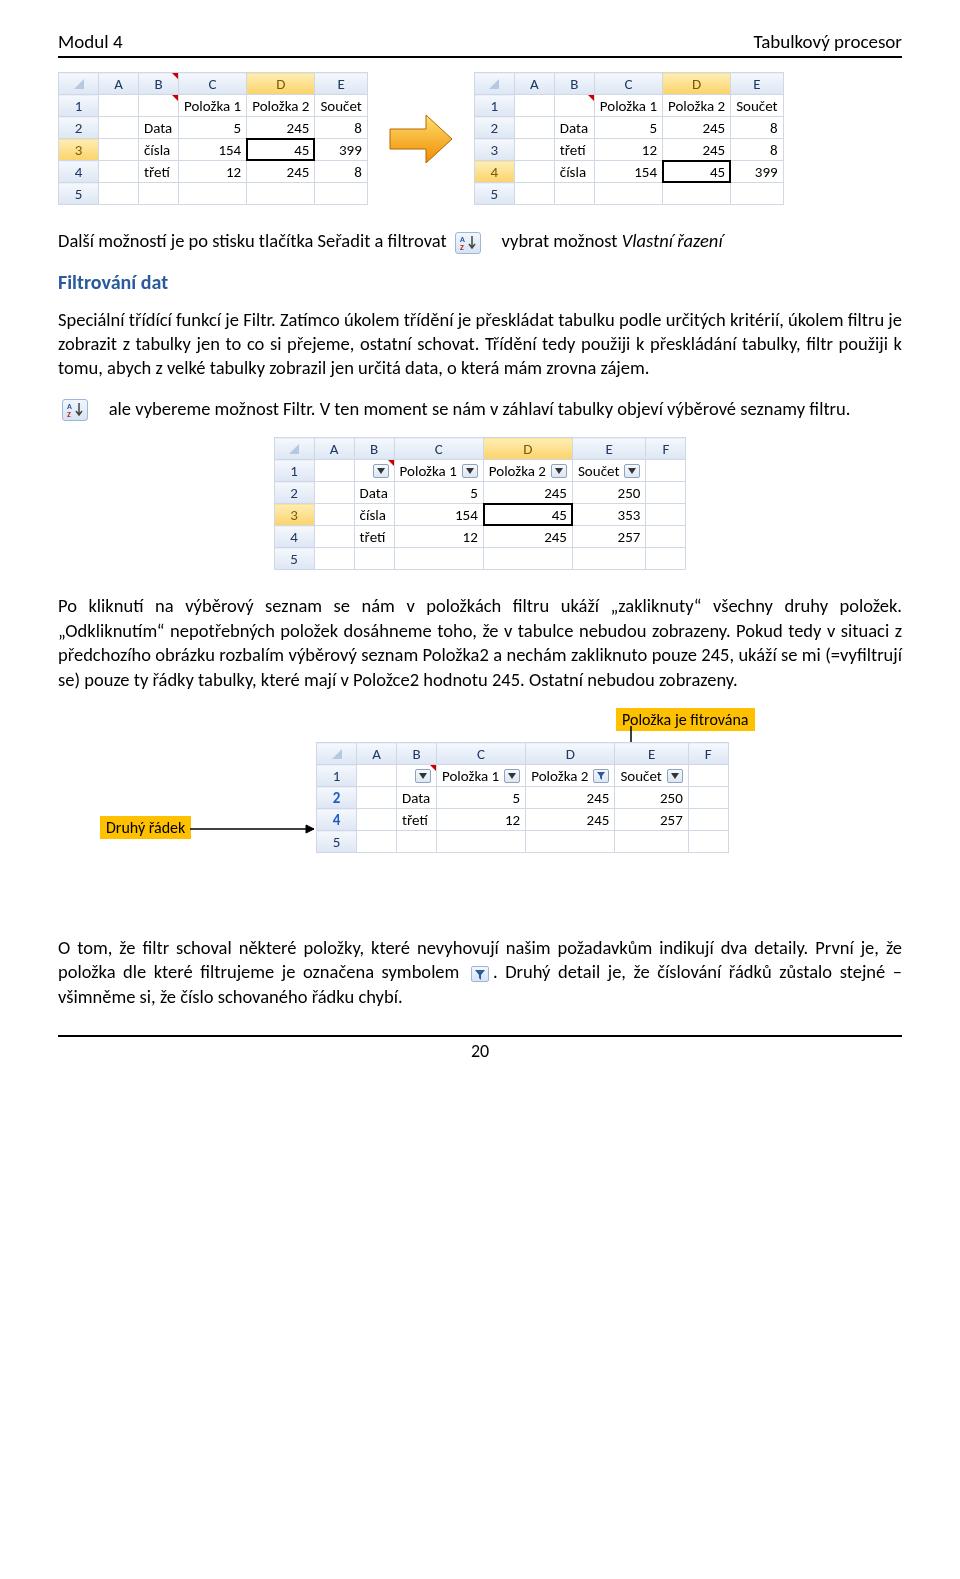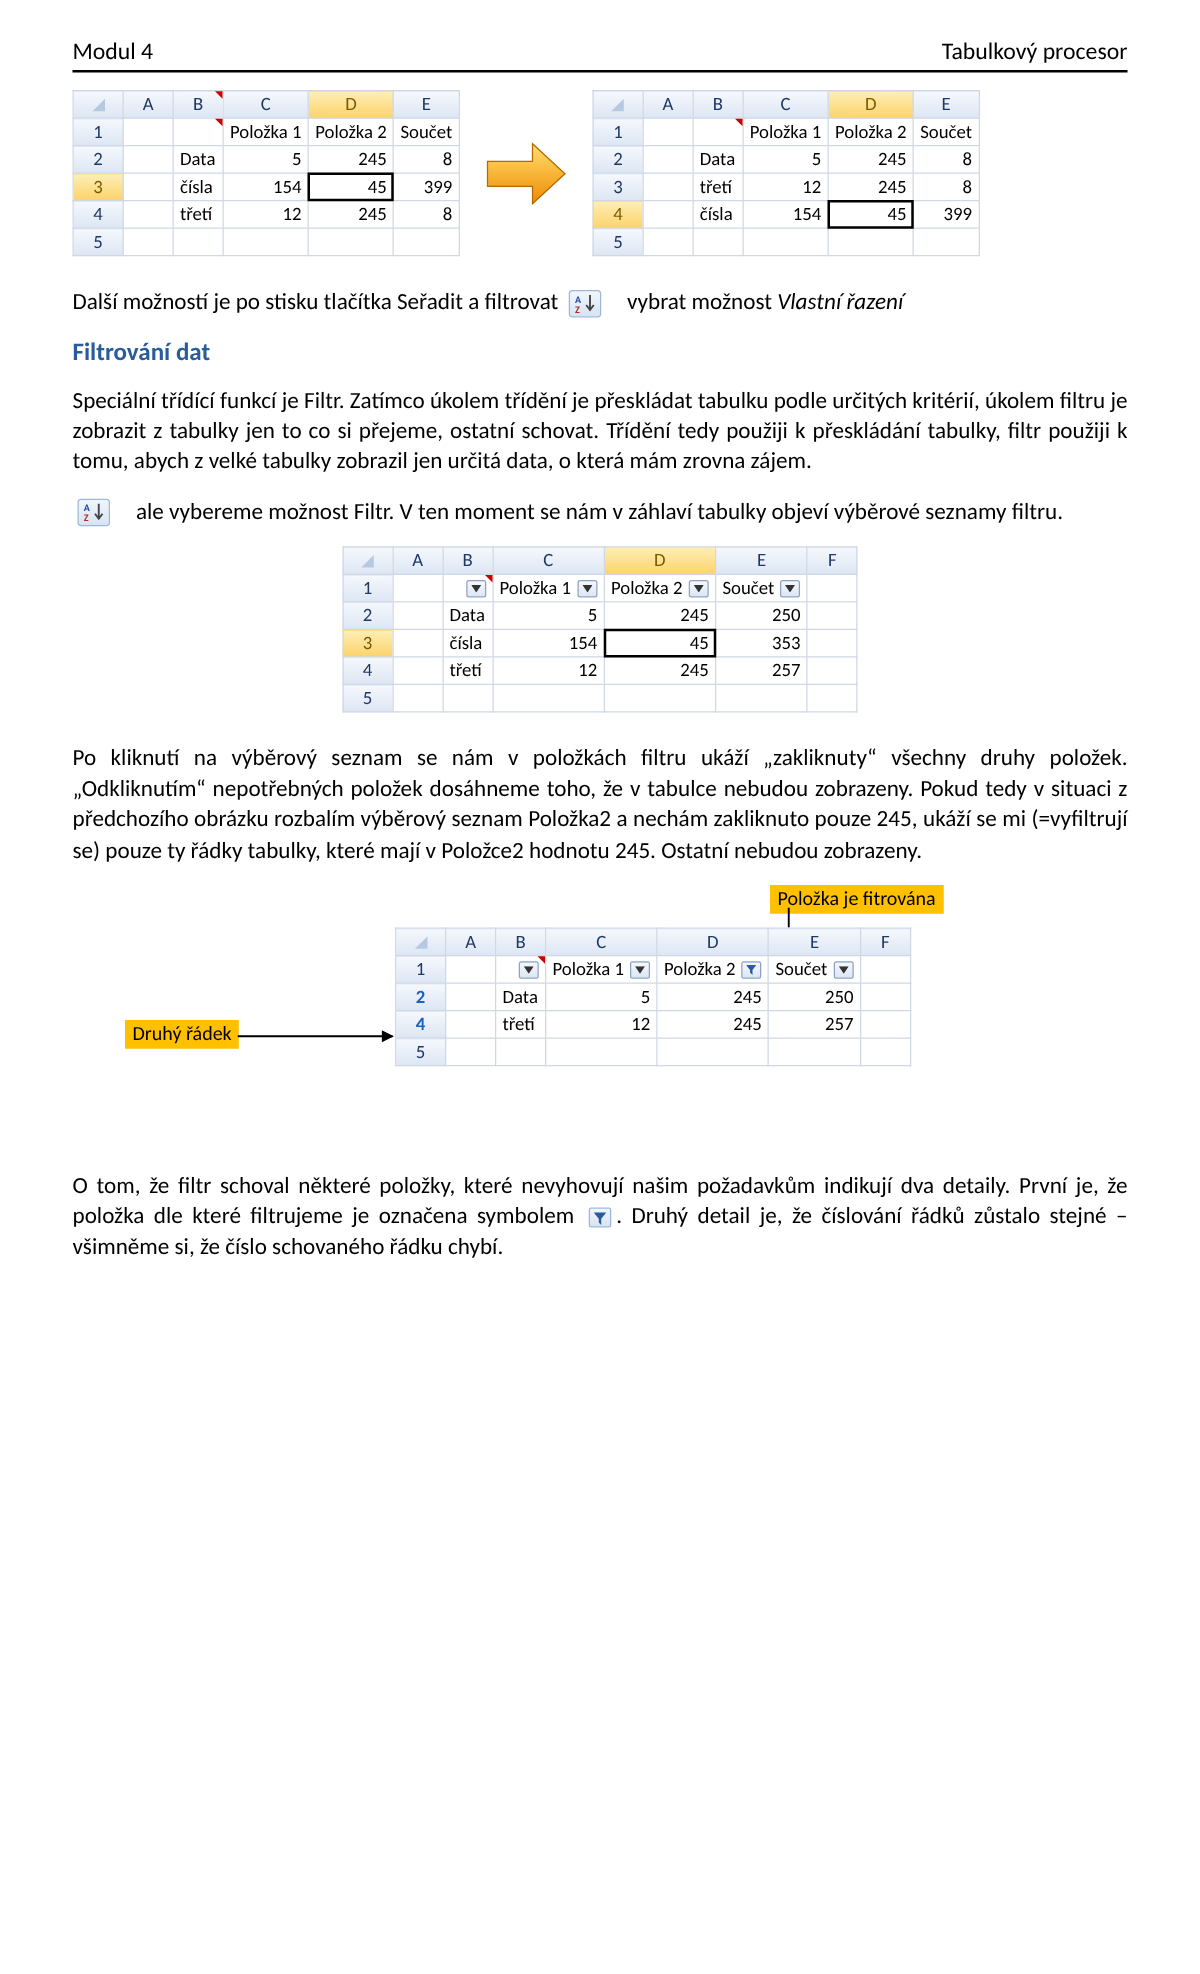--- a/index.html
+++ b/index.html
@@ -555,14 +555,17 @@
   </div>
 
   <p class="body">
     <span>O tom, že filtr schoval některé položky, které nevyhovují našim požadavkům indikují dva detaily. První je, že položka dle které filtrujeme je označena symbolem </span><span class="inline-icon small">
       <svg width="16" height="14" style="position:absolute;top:1px;left:1px">
           <path d="M2 2 L12 2 L8 7 L8 12 L6 10 L6 7 Z" fill="#2a5b9b"></path>
         </svg>
     </span><span>. Druhý detail je, že číslování řádků zůstalo stejné – všimněme si, že číslo schovaného řádku chybí.</span>
   </p>
 
+  <div class="page-foot">
+    <span>20</span>
+  </div>
 
 </div>
 
 </body></html>

